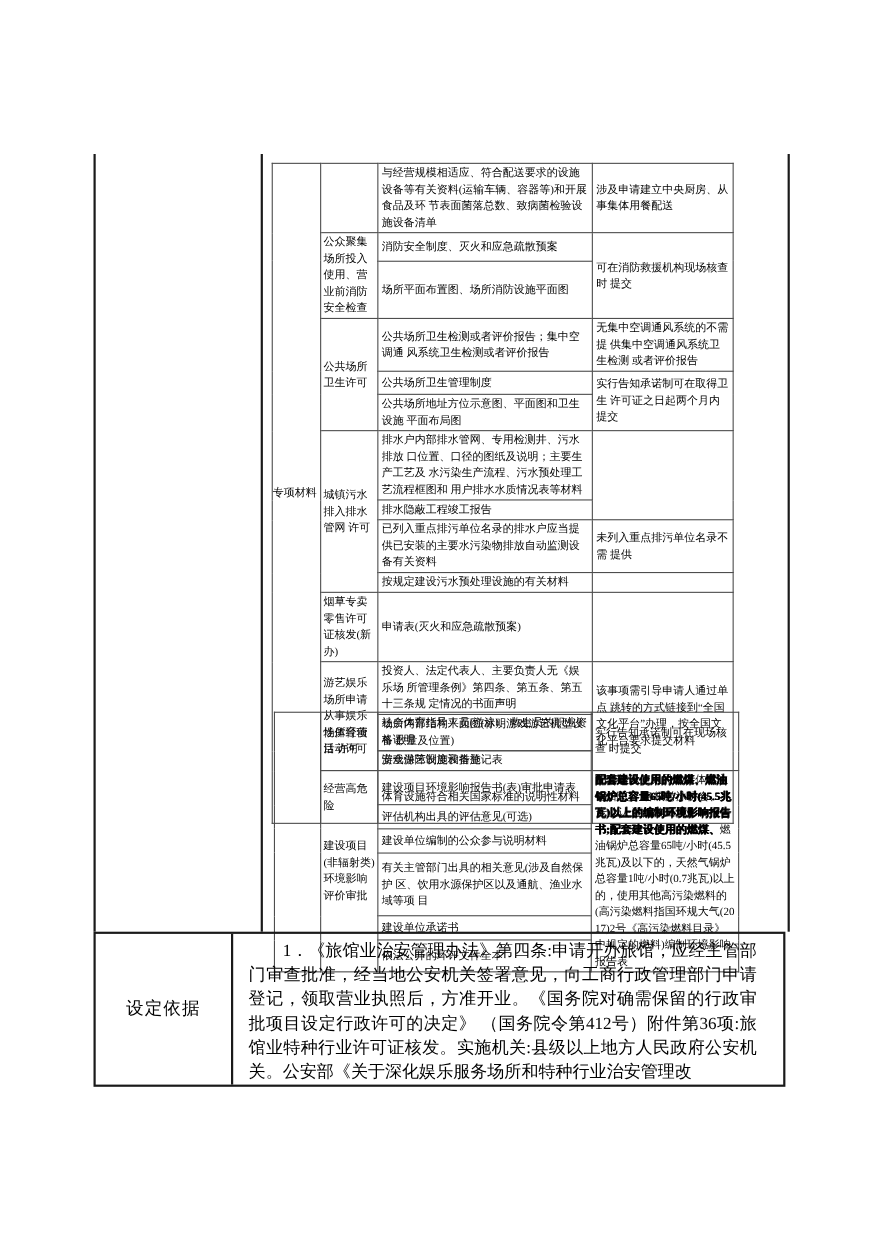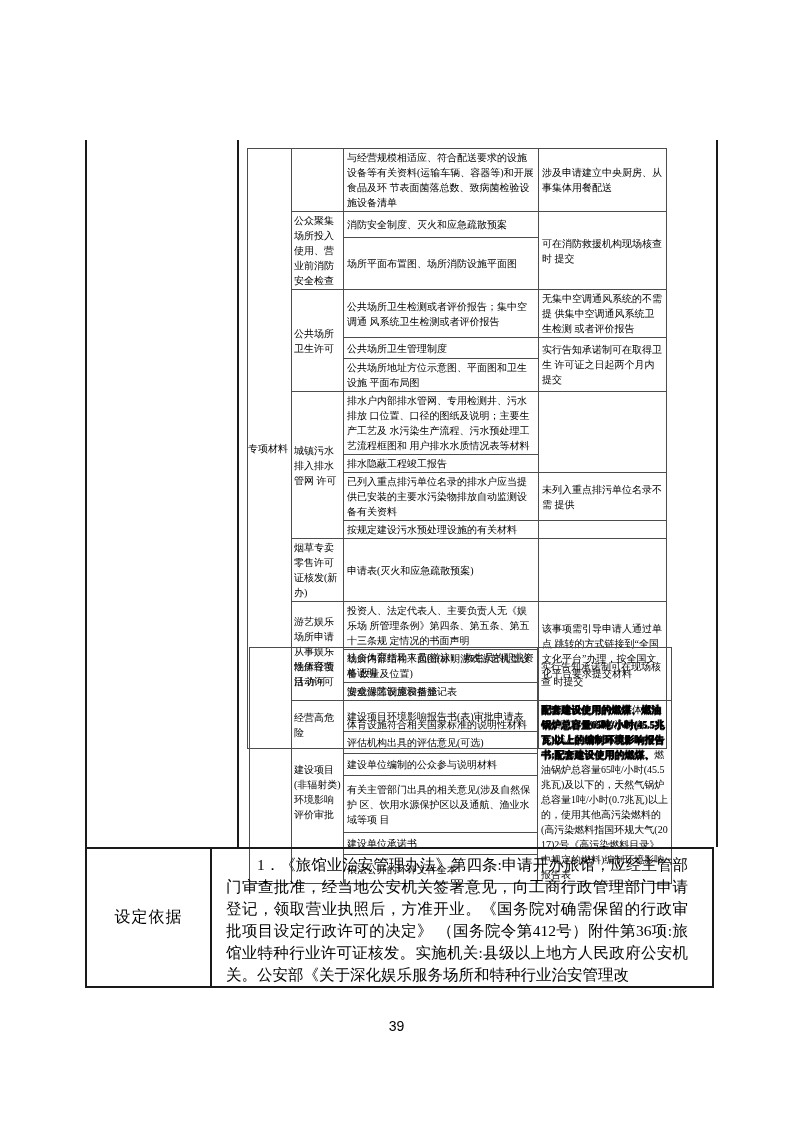--- a/index.html
+++ b/index.html
@@ -180,15 +180,14 @@
       <td>依法公开的环评文件全本</td>
     </tr>
   </tbody>
     </table>
 
   <div class="basis-row">
     <div class="basis-label-cell">设定依据</div>
     <div class="basis-text-cell">1．《旅馆业治安管理办法》第四条:申请开办旅馆，应经主管部门审查批准，经当地公安机关签署意见，向工商行政管理部门申请登记，领取营业执照后，方准开业。《国务院对确需保留的行政审批项目设定行政许可的决定》 （国务院令第412号）附件第36项:旅馆业特种行业许可证核发。实施机关:县级以上地方人民政府公安机关。公安部《关于深化娱乐服务场所和特种行业治安管理改</div>
   </div>
 
-  <div class="page-number">39</div>
 
 </div>
 
 </body></html>

